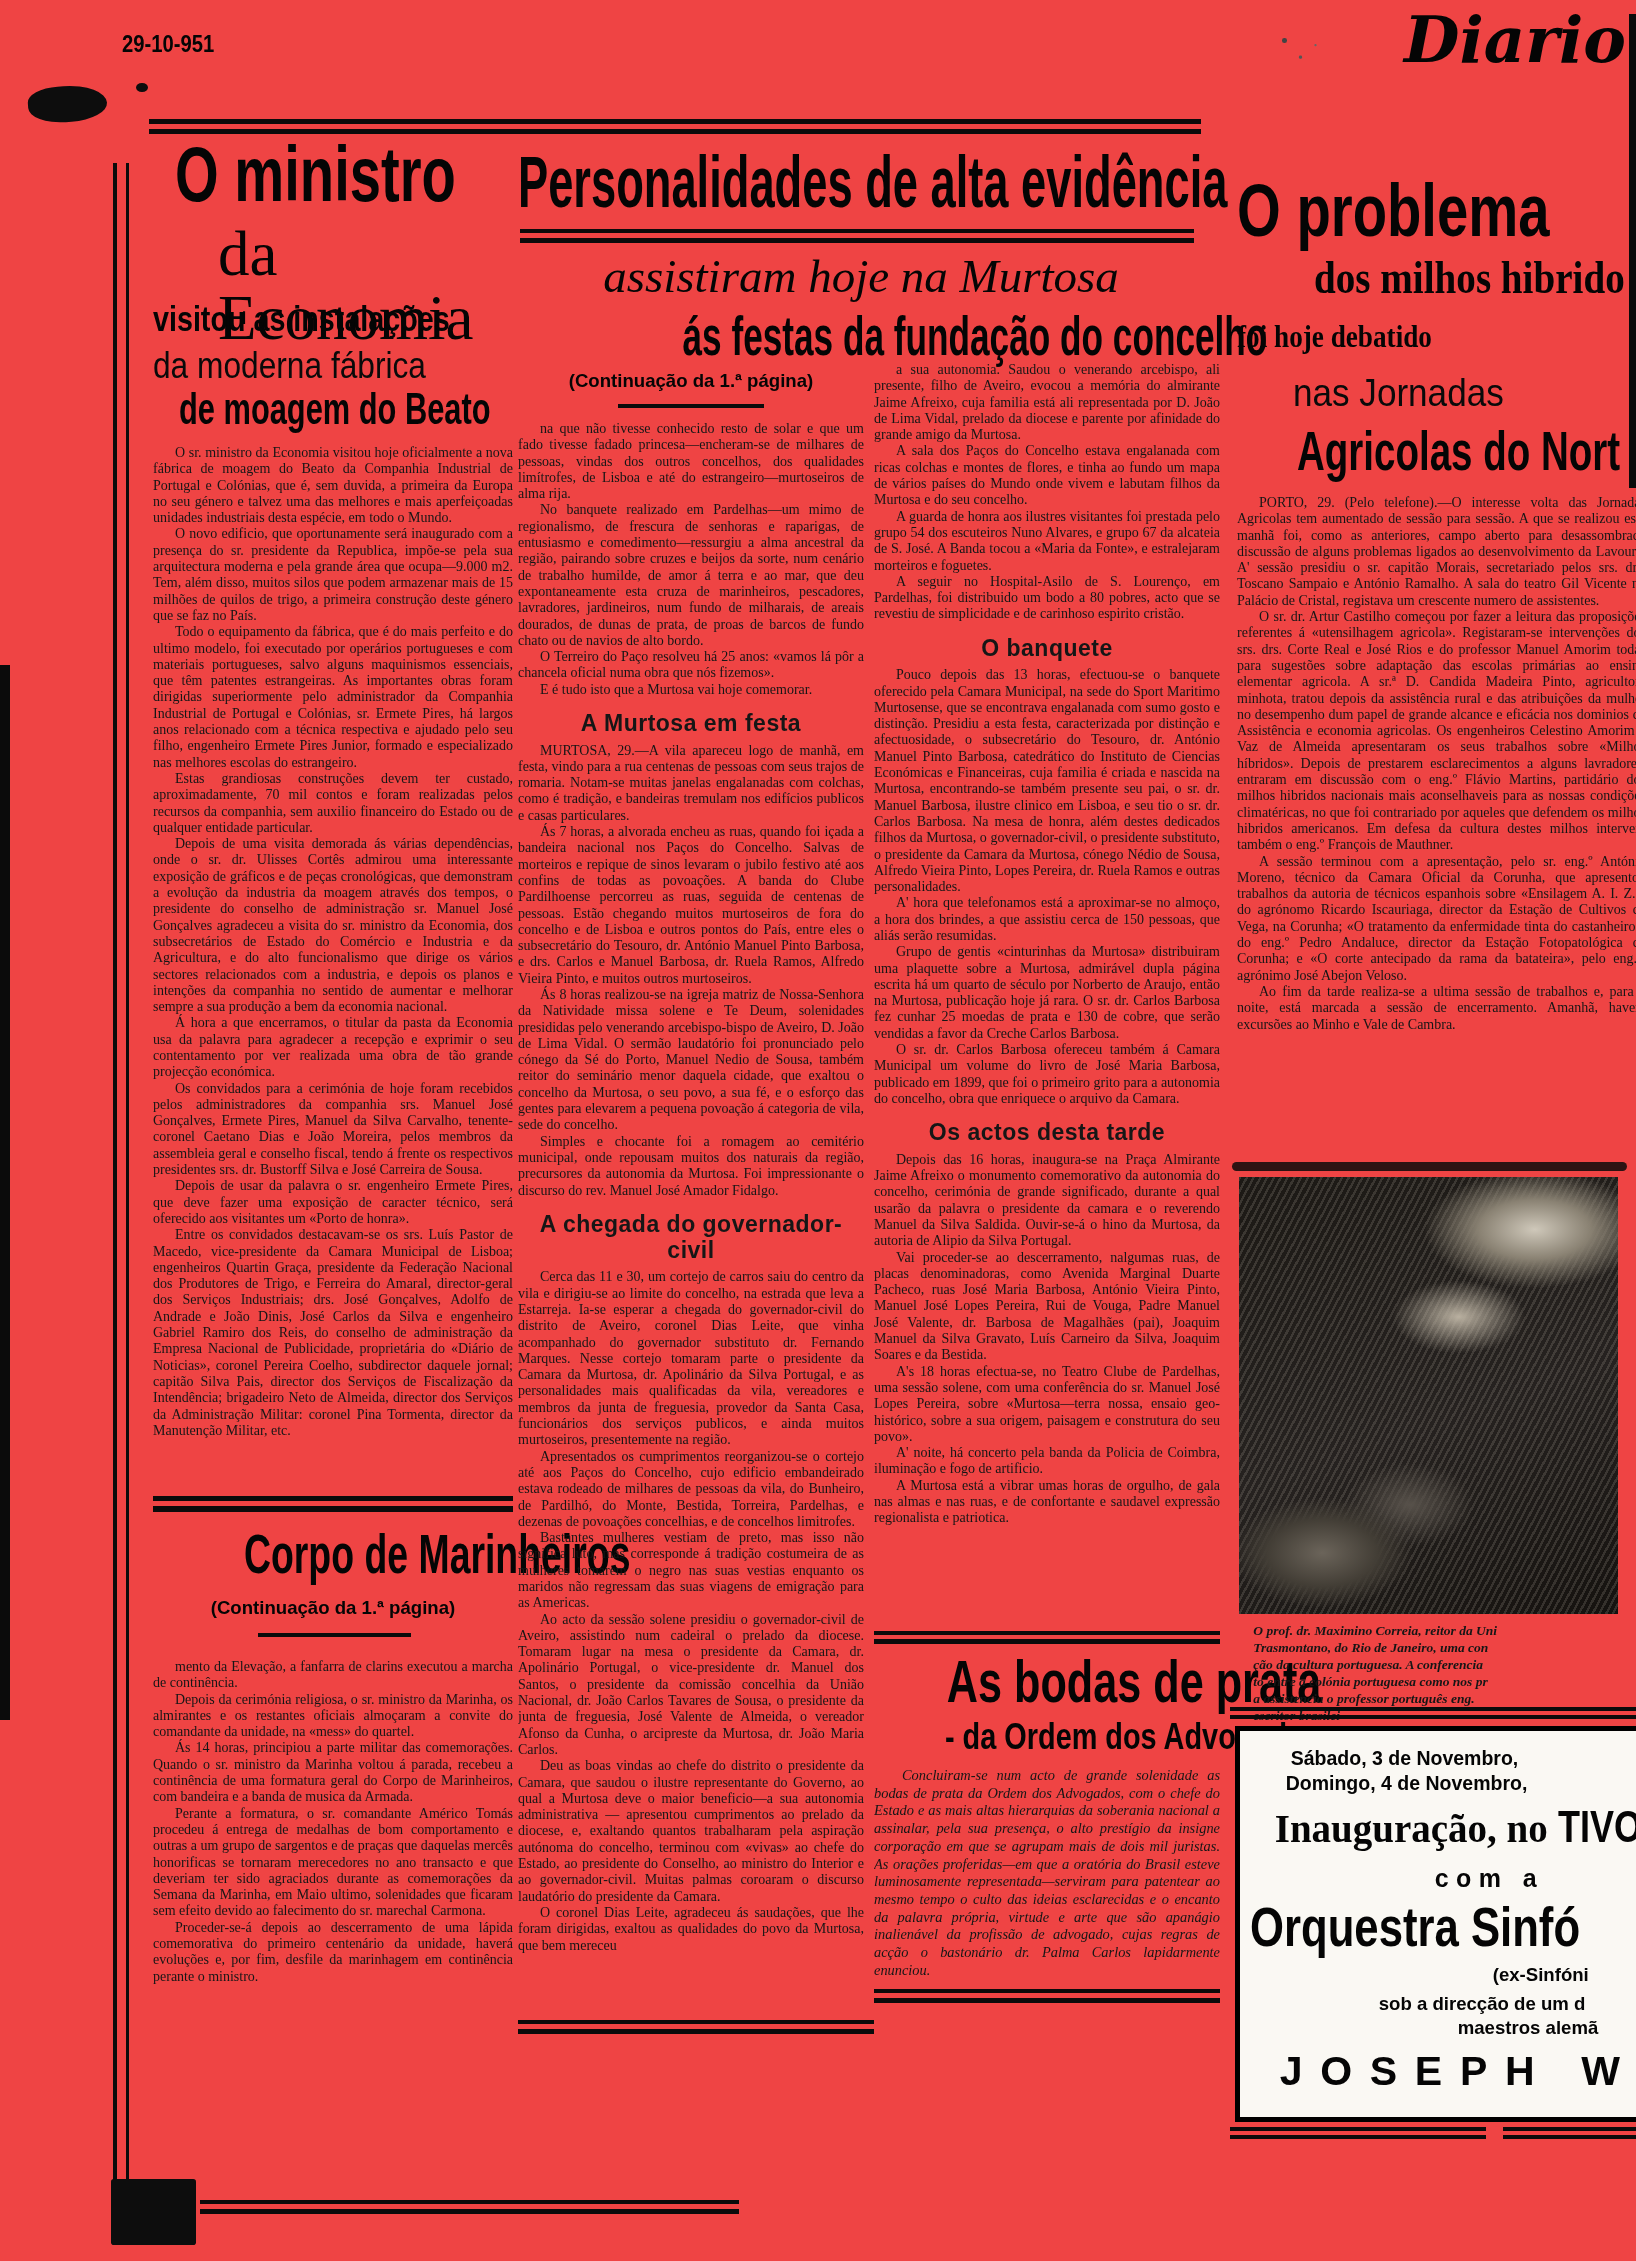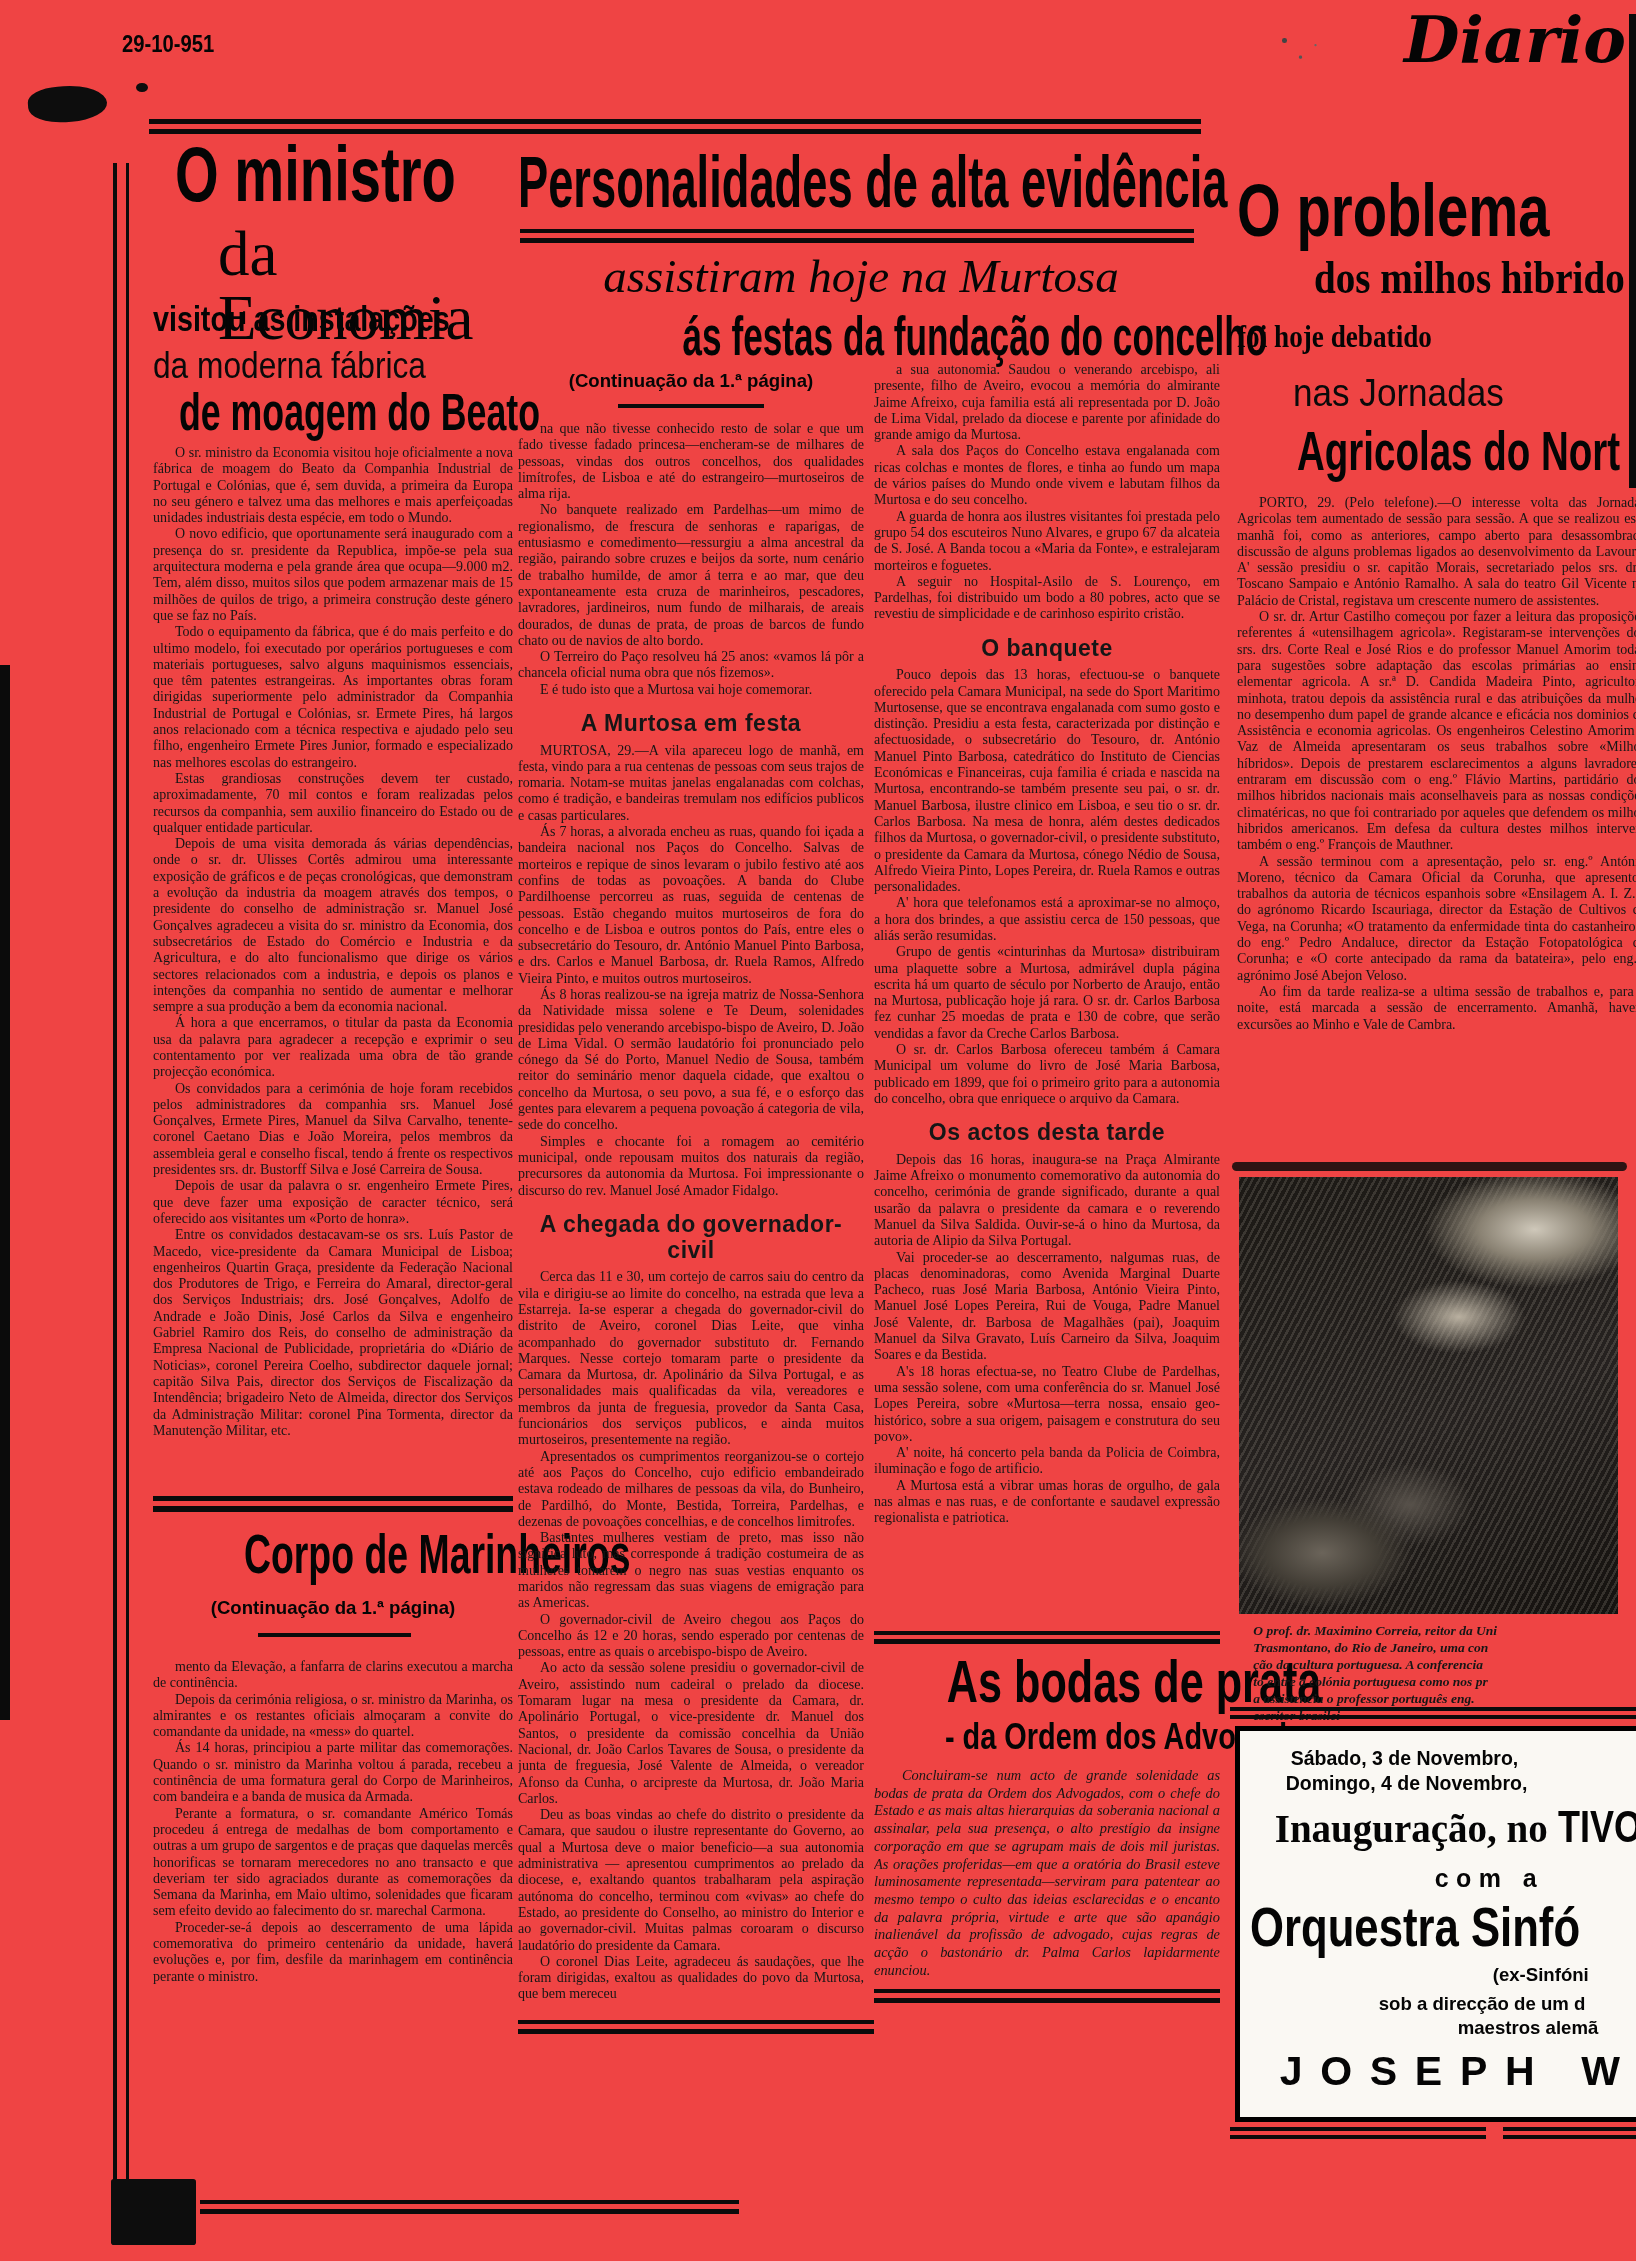--- a/index.html
+++ b/index.html
@@ -58,21 +58,21 @@
     <div class="abs hl-sans" style="left:22px;top:135px;font-size:78px;">
       <span class="cond" style="transform:scaleX(.72);">O ministro</span>
     </div>
     <div class="abs hl-serif" style="left:65px;top:222px;font-size:63px;">da Economia</div>
     <div class="abs hl-sans" style="left:0;top:301px;font-size:35px;">
       <span class="cond" style="transform:scaleX(.82);">visitou as instalações</span>
     </div>
     <div class="abs" style="left:0;top:348px;font:36px/1 'Liberation Sans',sans-serif;color:#0a0a0a;">
       <span class="cond" style="transform:scaleX(.88);">da moderna fábrica</span>
     </div>
-    <div class="abs hl-sans" style="left:25.6px;top:387px;font-size:51px;">
+    <div class="abs hl-sans" style="left:25.6px;top:387px;font-size:44px;">
       <span class="cond" style="transform:scaleX(.70);">de moagem do Beato</span>
     </div>
     <div class="abs bodytext" style="left:0;top:445px;width:360px;height:1027px;">
         <p class="para">O sr. ministro da Economia visitou hoje oficialmente a nova fábrica de moagem do Beato da Companhia Industrial de Portugal e Colónias, que é, sem duvida, a primeira da Europa no seu género e talvez uma das melhores e mais aperfeiçoadas unidades industriais desta espécie, em todo o Mundo.</p>
         <p class="para">O novo edificio, que oportunamente será inaugurado com a presença do sr. presidente da Republica, impõe-se pela sua arquitectura moderna e pela grande área que ocupa—9.000 m2. Tem, além disso, muitos silos que podem armazenar mais de 15 milhões de quilos de trigo, a primeira construção deste género que se faz no País.</p>
         <p class="para">Todo o equipamento da fábrica, que é do mais perfeito e do ultimo modelo, foi executado por operários portugueses e com materiais portugueses, salvo alguns maquinismos essenciais, que têm patentes estrangeiras. As importantes obras foram dirigidas superiormente pelo administrador da Companhia Industrial de Portugal e Colónias, sr. Ermete Pires, há largos anos relacionado com a técnica respectiva e ajudado pelo seu filho, engenheiro Ermete Pires Junior, formado e especializado nas melhores escolas do estrangeiro.</p>
         <p class="para">Estas grandiosas construções devem ter custado, aproximadamente, 70 mil contos e foram realizadas pelos recursos da companhia, sem auxilio financeiro do Estado ou de qualquer entidade particular.</p>
         <p class="para">Depois de uma visita demorada ás várias dependências, onde o sr. dr. Ulisses Cortês admirou uma interessante exposição de gráficos e de peças cronológicas, que demonstram a evolução da industria da moagem através dos tempos, o presidente do conselho de administração sr. Manuel José Gonçalves agradeceu a visita do sr. ministro da Economia, dos subsecretários de Estado do Comércio e Industria e da Agricultura, e do alto funcionalismo que dirige os vários sectores relacionados com a industria, e depois os planos e intenções da companhia no sentido de aumentar e melhorar sempre a sua produção a bem da economia nacional.</p>
         <p class="para">Á hora a que encerramos, o titular da pasta da Economia usa da palavra para agradecer a recepção e exprimir o seu contentamento por ver realizada uma obra de tão grande projecção económica.</p>
         <p class="para">Os convidados para a cerimónia de hoje foram recebidos pelos administradores da companhia srs. Manuel José Gonçalves, Ermete Pires, Manuel da Silva Carvalho, tenente-coronel Caetano Dias e João Moreira, pelos membros da assembleia geral e conselho fiscal, tendo á frente os respectivos presidentes srs. dr. Bustorff Silva e José Carreira de Sousa.</p>
@@ -117,21 +117,20 @@
         <p class="para">E é tudo isto que a Murtosa vai hoje comemorar.</p>
         <h3 class="subhead">A Murtosa em festa</h3>
         <p class="para">MURTOSA, 29.—A vila apareceu logo de manhã, em festa, vindo para a rua centenas de pessoas com seus trajos de romaria. Notam-se muitas janelas engalanadas com colchas, como é tradição, e bandeiras tremulam nos edifícios publicos e casas particulares.</p>
         <p class="para">Ás 7 horas, a alvorada encheu as ruas, quando foi içada a bandeira nacional nos Paços do Concelho. Salvas de morteiros e repique de sinos levaram o jubilo festivo até aos confins de todas as povoações. A banda do Clube Pardilhoense percorreu as ruas, seguida de centenas de pessoas. Estão chegando muitos murtoseiros de fora do concelho e de Lisboa e outros pontos do País, entre eles o subsecretário do Tesouro, dr. António Manuel Pinto Barbosa, e drs. Carlos e Manuel Barbosa, dr. Ruela Ramos, Alfredo Vieira Pinto, e muitos outros murtoseiros.</p>
         <p class="para">Ás 8 horas realizou-se na igreja matriz de Nossa-Senhora da Natividade missa solene e Te Deum, solenidades presididas pelo venerando arcebispo-bispo de Aveiro, D. João de Lima Vidal. O sermão laudatório foi pronunciado pelo cónego da Sé do Porto, Manuel Nedio de Sousa, também reitor do seminário menor daquela cidade, que exaltou o concelho da Murtosa, o seu povo, a sua fé, e o esforço das gentes para elevarem a pequena povoação á categoria de vila, sede do concelho.</p>
         <p class="para">Simples e chocante foi a romagem ao cemitério municipal, onde repousam muitos dos naturais da região, precursores da autonomia da Murtosa. Foi impressionante o discurso do rev. Manuel José Amador Fidalgo.</p>
         <h3 class="subhead">A chegada do governador-civil</h3>
         <p class="para">Cerca das 11 e 30, um cortejo de carros saiu do centro da vila e dirigiu-se ao limite do concelho, na estrada que leva a Estarreja. Ia-se esperar a chegada do governador-civil do distrito de Aveiro, coronel Dias Leite, que vinha acompanhado do governador substituto dr. Fernando Marques. Nesse cortejo tomaram parte o presidente da Camara da Murtosa, dr. Apolinário da Silva Portugal, e as personalidades mais qualificadas da vila, vereadores e membros da junta de freguesia, provedor da Santa Casa, funcionários dos serviços publicos, e ainda muitos murtoseiros, presentemente na região.</p>
         <p class="para">Apresentados os cumprimentos reorganizou-se o cortejo até aos Paços do Concelho, cujo edificio embandeirado estava rodeado de milhares de pessoas da vila, do Bunheiro, de Pardilhó, do Monte, Bestida, Torreira, Pardelhas, e dezenas de povoações concelhias, e de concelhos limitrofes.</p>
         <p class="para">Bastantes mulheres vestiam de preto, mas isso não significa luto, mas corresponde á tradição costumeira de as mulheres tomarem o negro nas suas vestias enquanto os maridos não regressam das suas viagens de emigração para as Americas.</p>
-        <p class="para">O governador-civil de Aveiro chegou aos Paços do Concelho ás 12 e 20 horas, sendo esperado por centenas de pessoas, entre as quais o arcebispo-bispo de Aveiro.</p>
         <p class="para">Ao acto da sessão solene presidiu o governador-civil de Aveiro, assistindo num cadeiral o prelado da diocese. Tomaram lugar na mesa o presidente da Camara, dr. Apolinário Portugal, o vice-presidente dr. Manuel dos Santos, o presidente da comissão concelhia da União Nacional, dr. João Carlos Tavares de Sousa, o presidente da junta de freguesia, José Valente de Almeida, o vereador Afonso da Cunha, o arcipreste da Murtosa, dr. João Maria Carlos.</p>
         <p class="para">Deu as boas vindas ao chefe do distrito o presidente da Camara, que saudou o ilustre representante do Governo, ao qual a Murtosa deve o maior beneficio—a sua autonomia administrativa — apresentou cumprimentos ao prelado da diocese, e, exaltando quantos trabalharam pela aspiração autónoma do concelho, terminou com «vivas» ao chefe do Estado, ao presidente do Conselho, ao ministro do Interior e ao governador-civil. Muitas palmas coroaram o discurso laudatório do presidente da Camara.</p>
         <p class="para">O coronel Dias Leite, agradeceu ás saudações, que lhe foram dirigidas, exaltou as qualidades do povo da Murtosa, que bem mereceu</p>
       </div>
     <div class="abs rule2" style="left:0;top:2020px;width:356px;height:14px;"></div>
 
     <div class="abs bodytext" style="left:356px;top:362px;width:346px;height:1234px;">
         <p class="para">a sua autonomia. Saudou o venerando arcebispo, ali presente, filho de Aveiro, evocou a memória do almirante Jaime Afreixo, cuja familia está ali representada por D. João de Lima Vidal, prelado da diocese e parente por afinidade do grande amigo da Murtosa.</p>
         <p class="para">A sala dos Paços do Concelho estava engalanada com ricas colchas e montes de flores, e tinha ao fundo um mapa de vários países do Mundo onde vivem e labutam filhos da Murtosa e do seu concelho.</p>
         <p class="para">A guarda de honra aos ilustres visitantes foi prestada pelo grupo 54 dos escuteiros Nuno Alvares, e grupo 67 da alcateia de S. José. A Banda tocou a «Maria da Fonte», e estralejaram morteiros e foguetes.</p>

